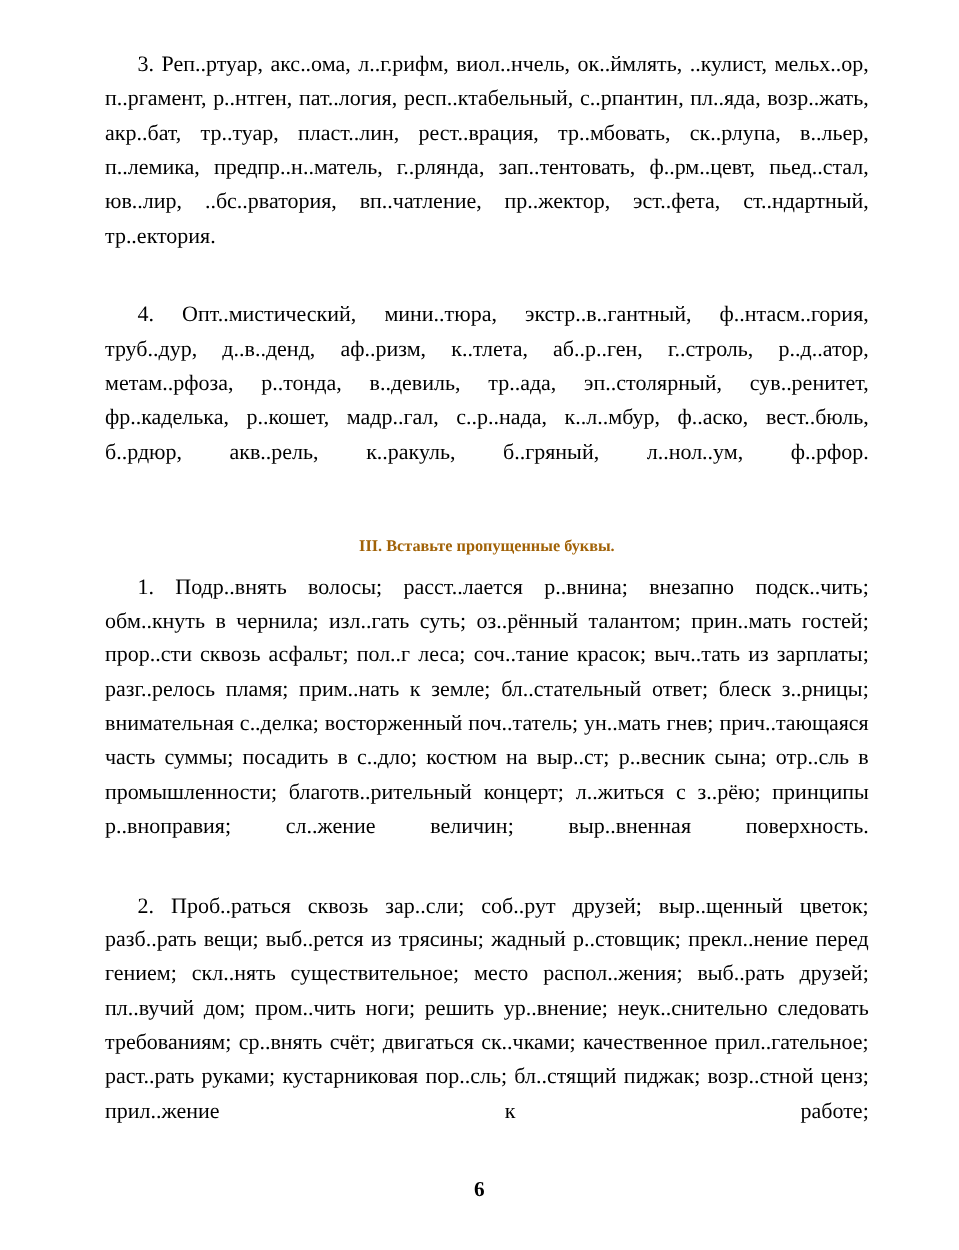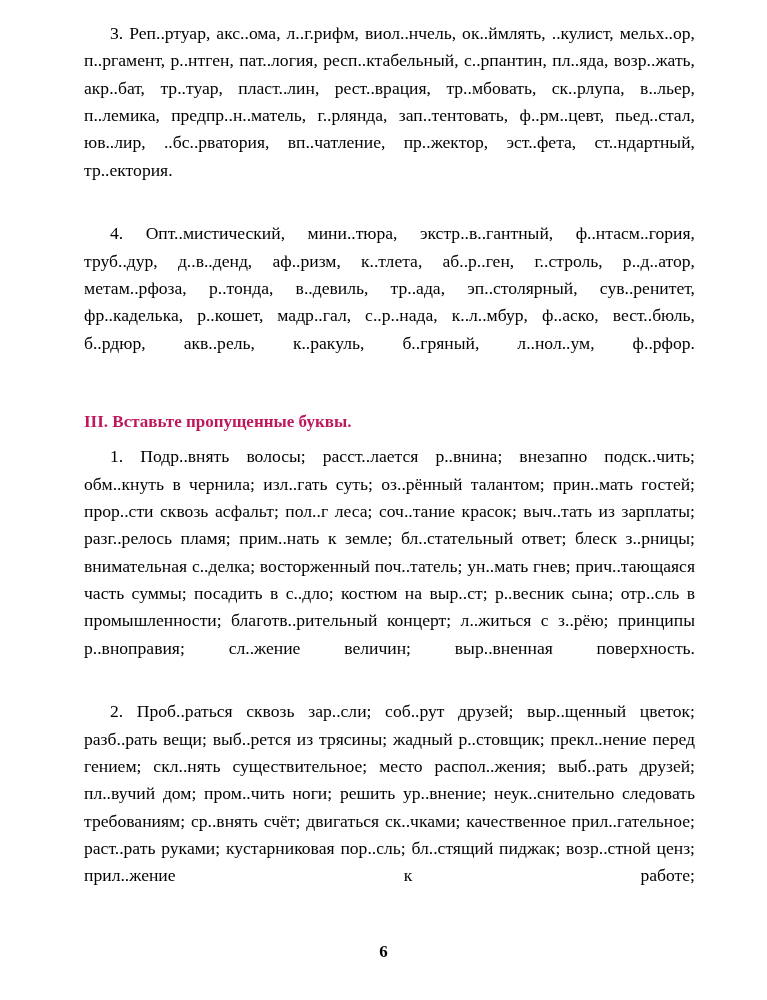--- a/index.html
+++ b/index.html
@@ -15,42 +15,42 @@
     position: relative;
     overflow: hidden;
   }
   .page {
     position: absolute;
     left: 0;
     top: 0;
     width: 767px;
     height: 988px;
     box-sizing: border-box;
-    padding: 20px 72px 0 84px;
+    padding: 38px 72px 0 84px;
   }
   .para {
     font-size: 17.6px;
     line-height: 1.555;
     text-align: justify;
     text-justify: inter-word;
     margin: 0 0 0 0;
     hyphens: manual;
     word-spacing: 0.02em;
   }
   .para.indent {
     text-indent: 26px;
   }
   .gap-small { height: 9px; }
   .gap-section { height: 26px; }
   .section-head {
-    font-size: 17px;
+    font-size: 13px;
     font-weight: bold;
-    color: #be185d;
+    color: #a16207;
     margin: 0;
-    text-align: left;
+    text-align: center;
     line-height: 1.4;
   }
   .page-number {
     position: absolute;
     left: 0;
     right: 0;
     top: 942px;
     text-align: center;
     font-size: 17px;
     font-weight: bold;

